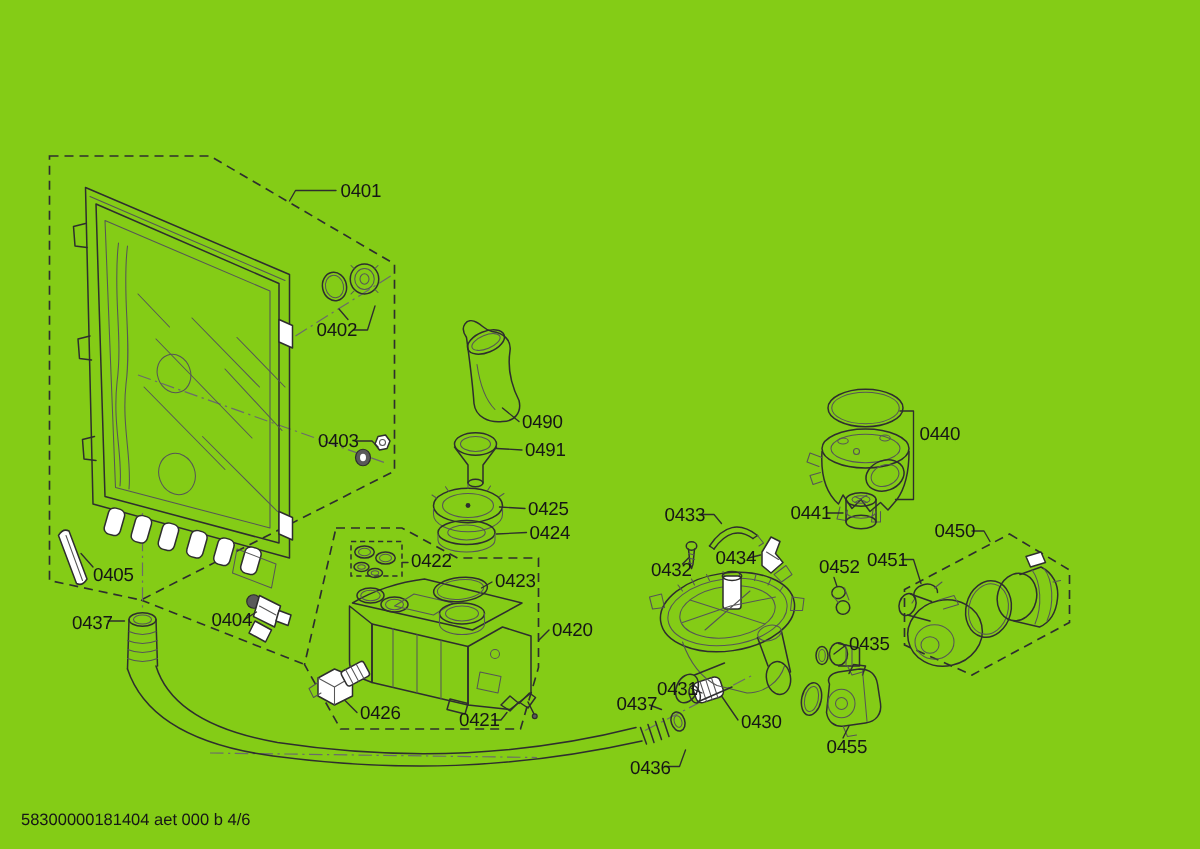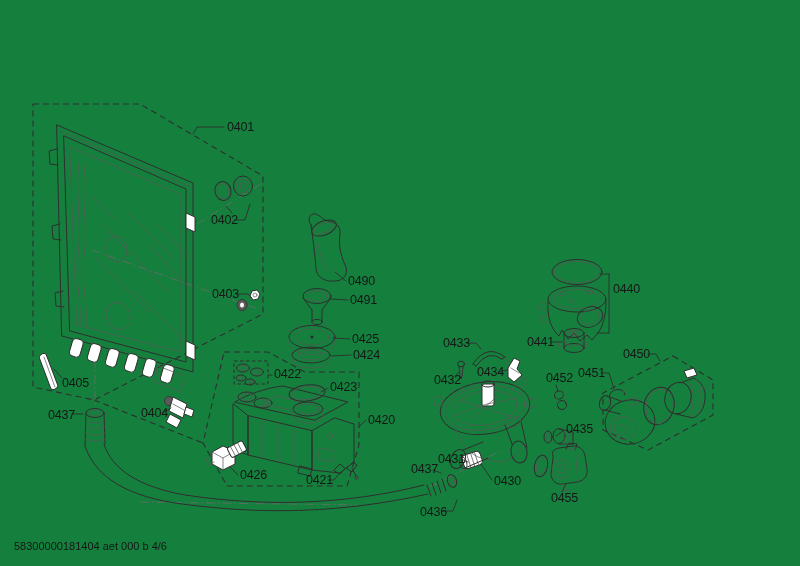--- a/index.html
+++ b/index.html
@@ -1,16 +1,16 @@
 <!DOCTYPE html>
 <html><head>
 <meta charset="utf-8">
 <style>
   html,body{margin:0;padding:0;background:#fff;}
-  .sheet{position:relative;width:800px;height:566px;background:#15803d;overflow:hidden;}
+  .sheet{position:relative;width:800px;height:566px;background:#84cc16;overflow:hidden;}
   svg{display:block;}
   .ln{fill:none;stroke:#2e2e2e;stroke-width:1;stroke-linecap:round;stroke-linejoin:round;}
   .lnw{fill:#fff;stroke:#2e2e2e;stroke-width:1;stroke-linejoin:round;}
   .thin{fill:none;stroke:#565656;stroke-width:0.7;stroke-linecap:round;stroke-linejoin:round;}
   .dash{fill:none;stroke:#2e2e2e;stroke-width:1.1;stroke-dasharray:6 4;stroke-linejoin:miter;}
   .dashsm{fill:none;stroke:#2e2e2e;stroke-width:1;stroke-dasharray:3.5 2.5;}
   .axis{fill:none;stroke:#6b6b6b;stroke-width:0.8;stroke-dasharray:9 3 1.5 3;}
   .lead{fill:none;stroke:#2e2e2e;stroke-width:0.9;stroke-linecap:round;stroke-linejoin:round;}
   .dk{fill:#5a5a5a;stroke:#2e2e2e;stroke-width:0.8;}
   .lbl{font-family:"Liberation Sans",sans-serif;font-size:12.5px;fill:#161616;letter-spacing:-0.2px;}

